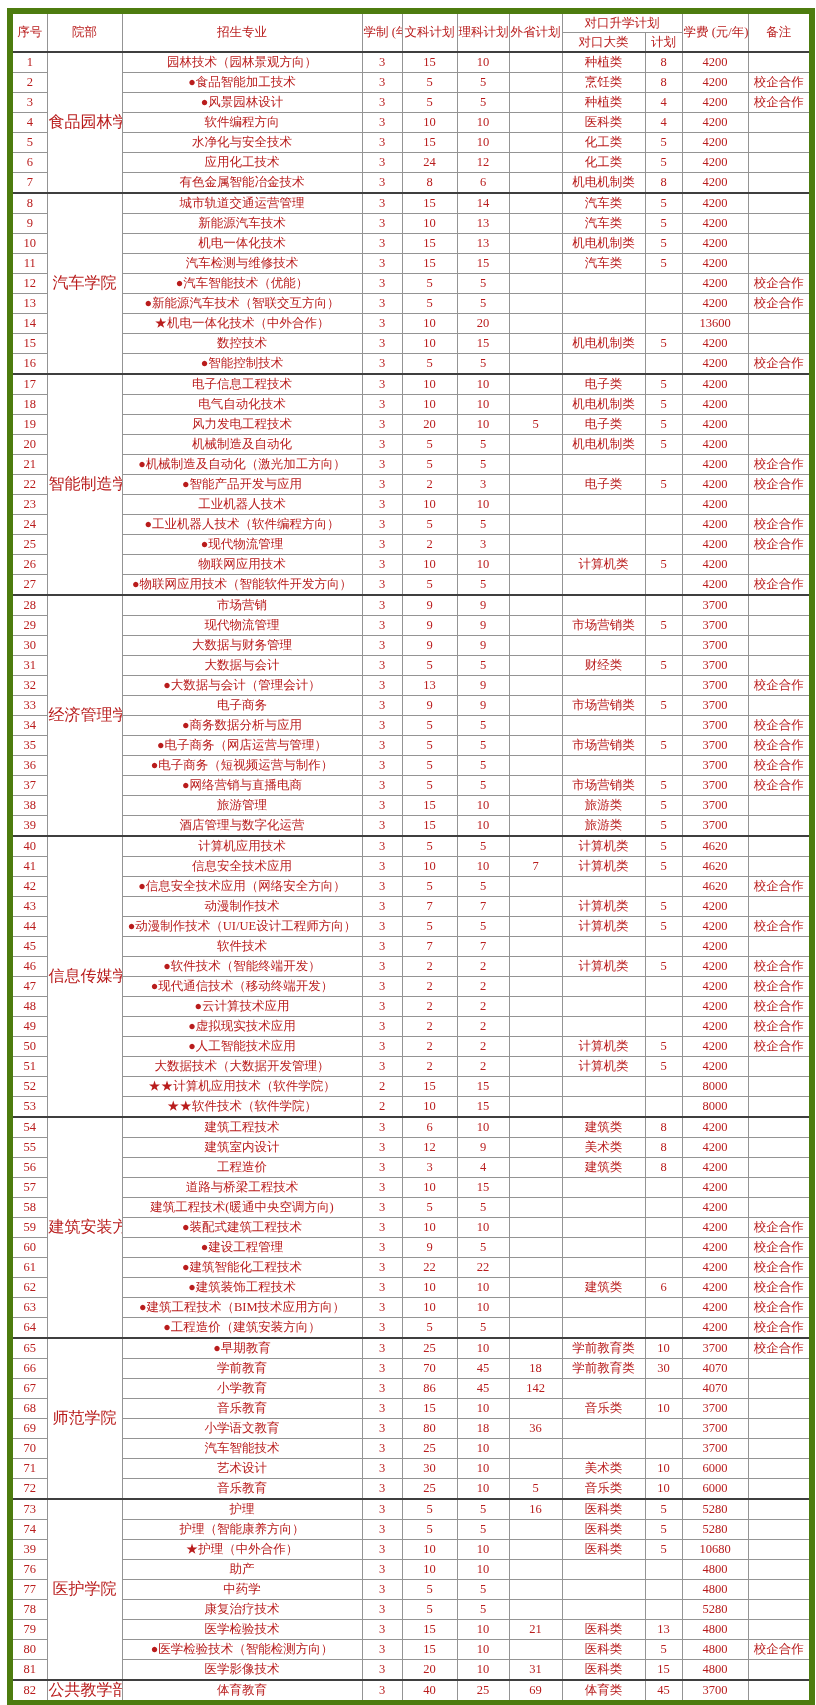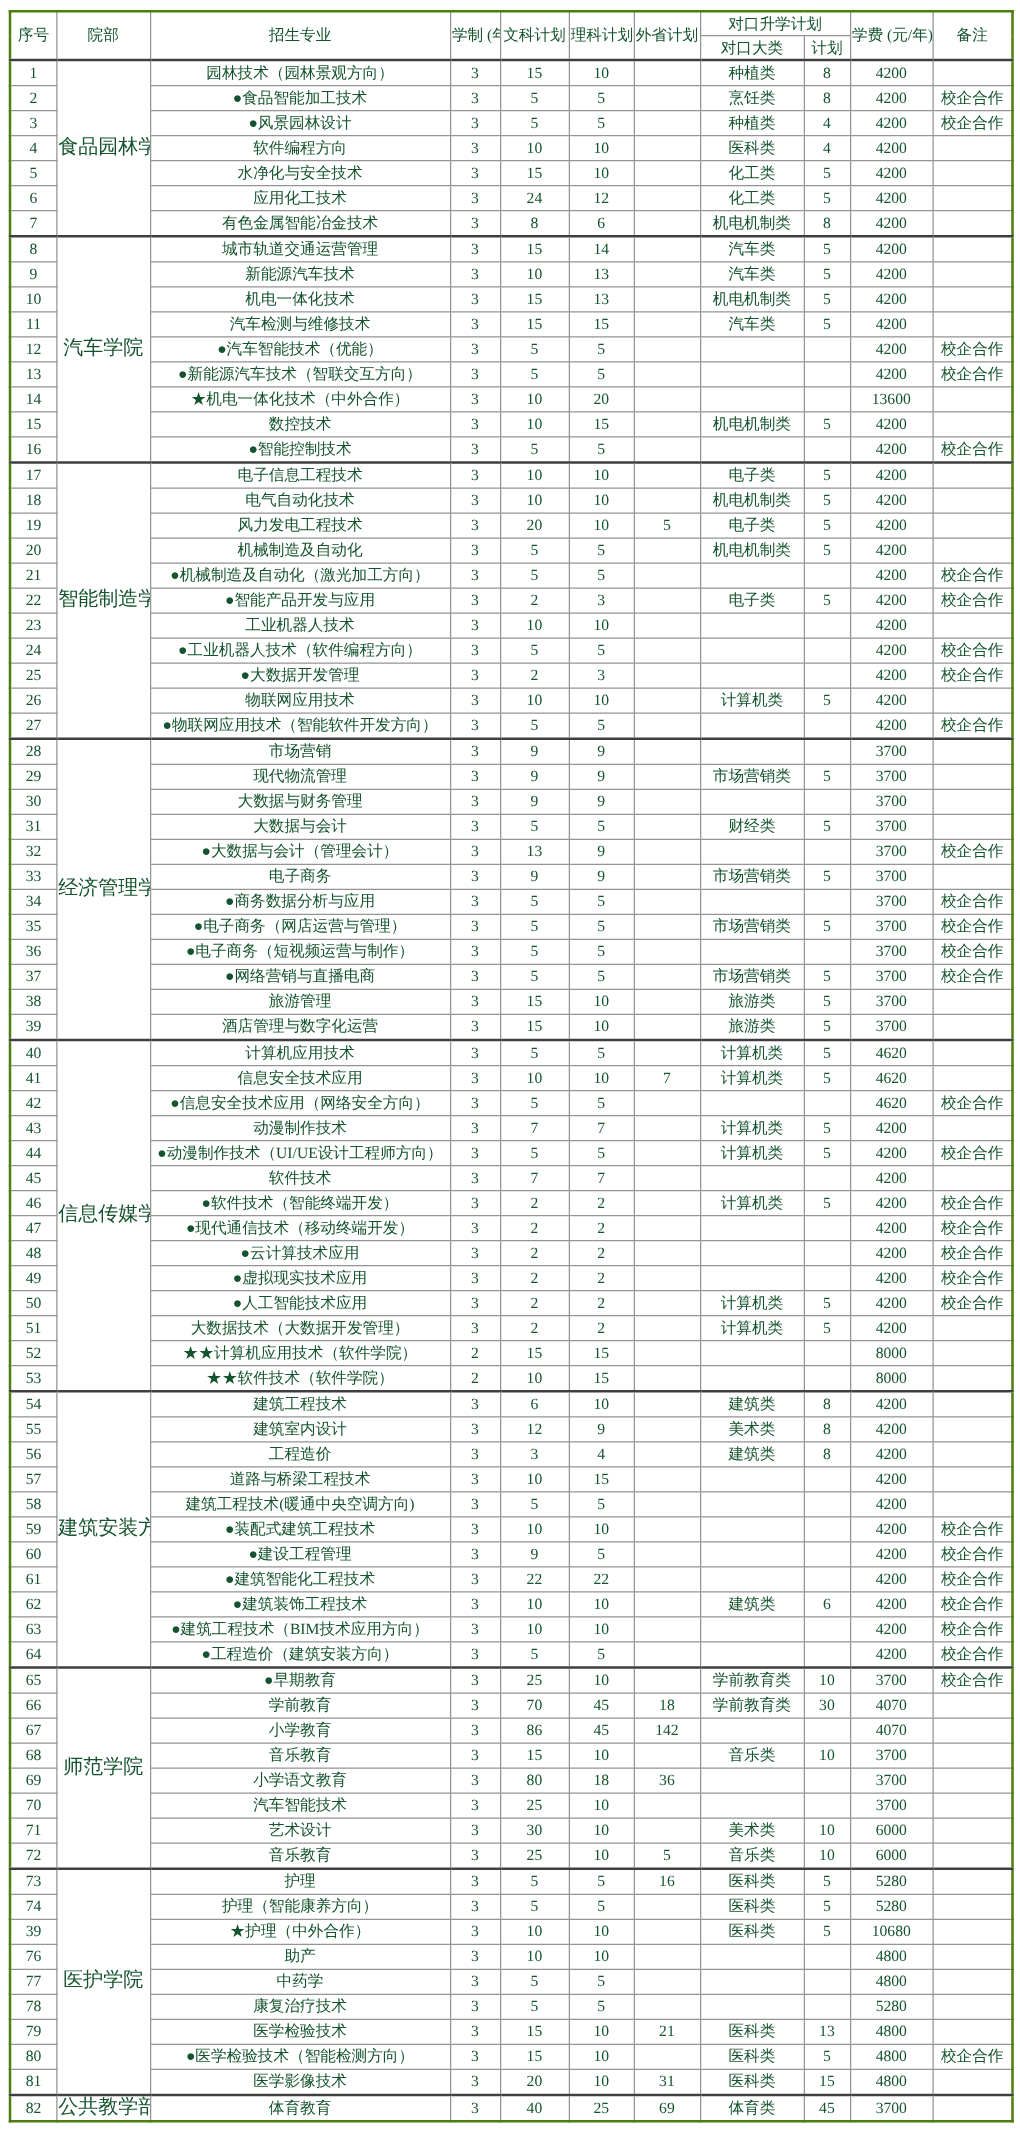--- a/index.html
+++ b/index.html
@@ -3,22 +3,22 @@
 <meta charset="utf-8">
 <style>
   html, body { margin: 0; padding: 0; background: #ffffff; }
   body { width: 816px; font-family: "Liberation Serif", "DejaVu Serif", serif; }
   .table-wrap { padding: 8px 7px; }
   table.plan {
     border-collapse: collapse;
     table-layout: fixed;
     width: 802px;
     font-size: 12.5px;
-    color: #14532d;
-    border: 2px solid #4d7c0f;
+    color: #b91c1c;
+    border: 6px solid #4d7c0f;
     padding-left: 32px;
   }
   table.plan th, table.plan td {
     border: 1px solid #949494;
     text-align: center;
     vertical-align: middle;
     padding: 0 1px;
     height: 19px;
     overflow: hidden;
     white-space: nowrap;
@@ -356,21 +356,21 @@
           <td>5</td>
           <td>5</td>
           <td></td>
           <td></td>
           <td></td>
           <td>4200</td>
           <td>校企合作</td>
         </tr>
         <tr>
           <td>25</td>
-          <td>●大数据开发管理</td>
+          <td>●现代物流管理</td>
           <td>3</td>
           <td>2</td>
           <td>3</td>
           <td></td>
           <td></td>
           <td></td>
           <td>4200</td>
           <td>校企合作</td>
         </tr>
         <tr>

